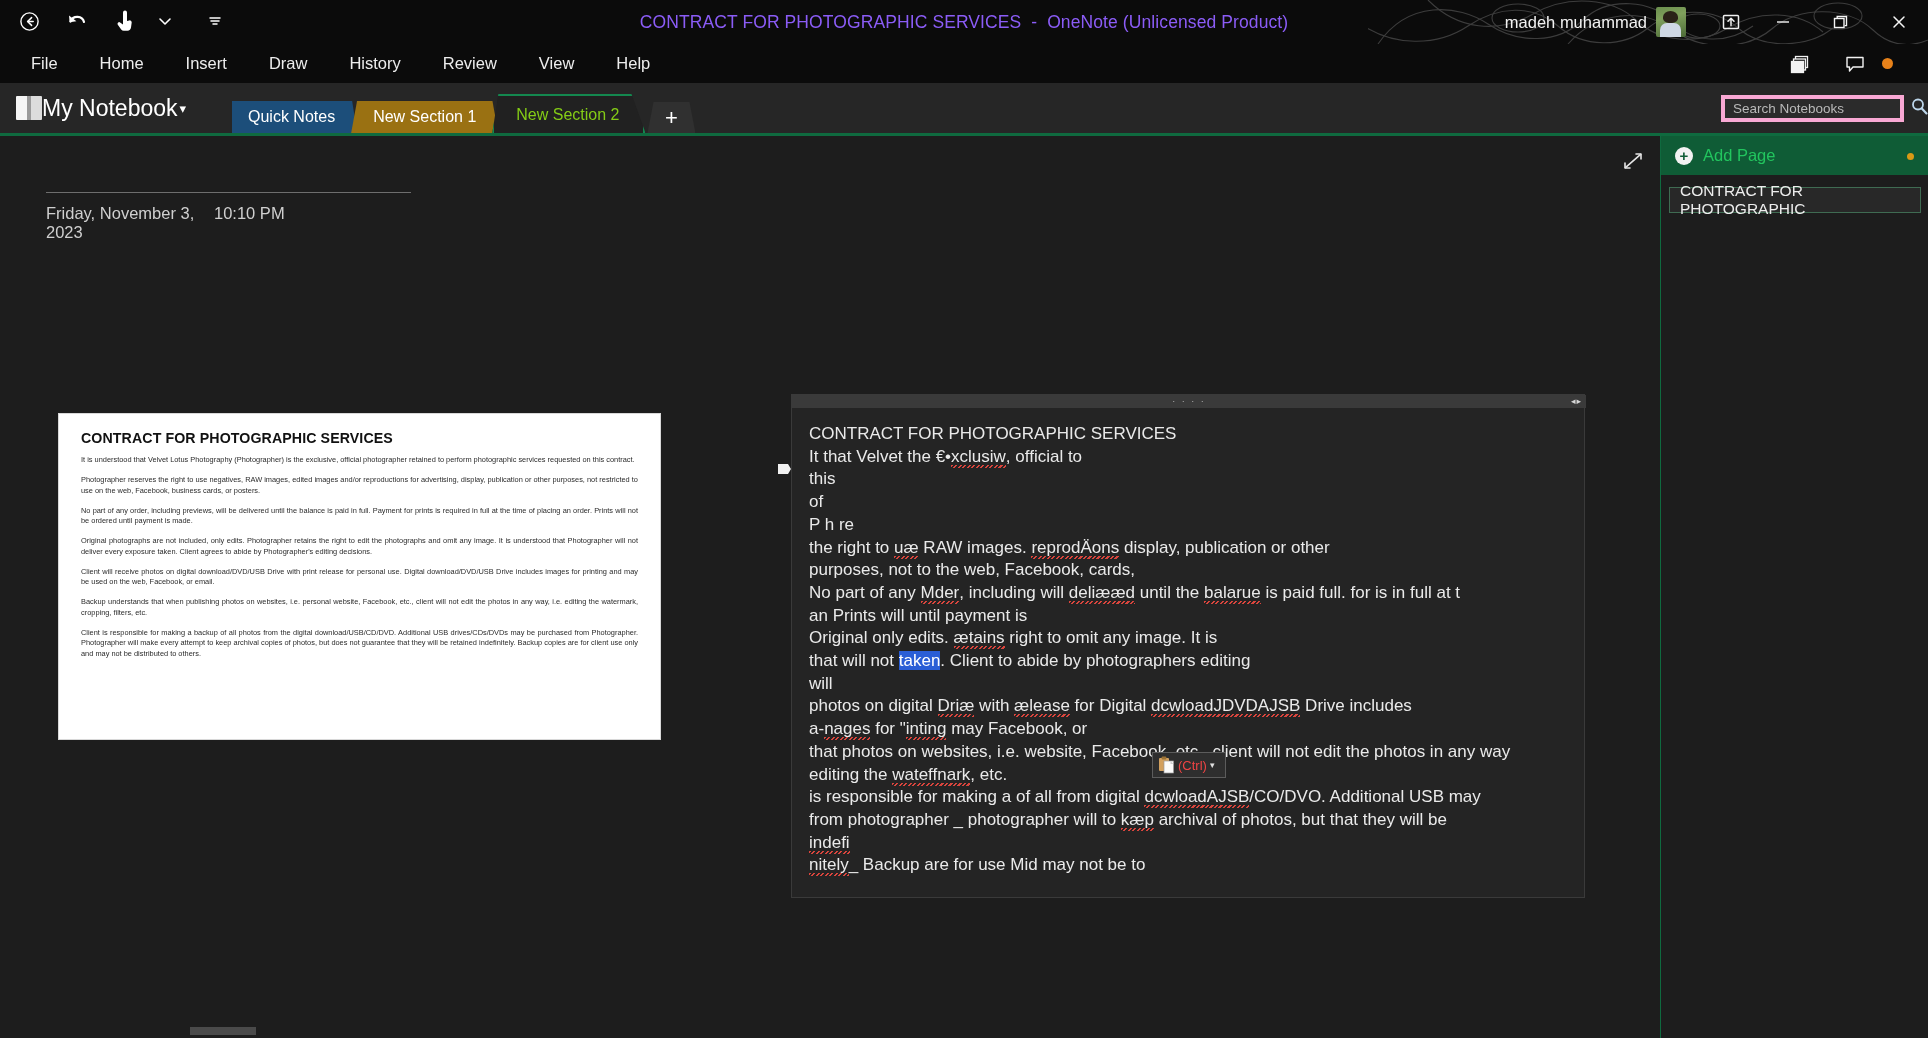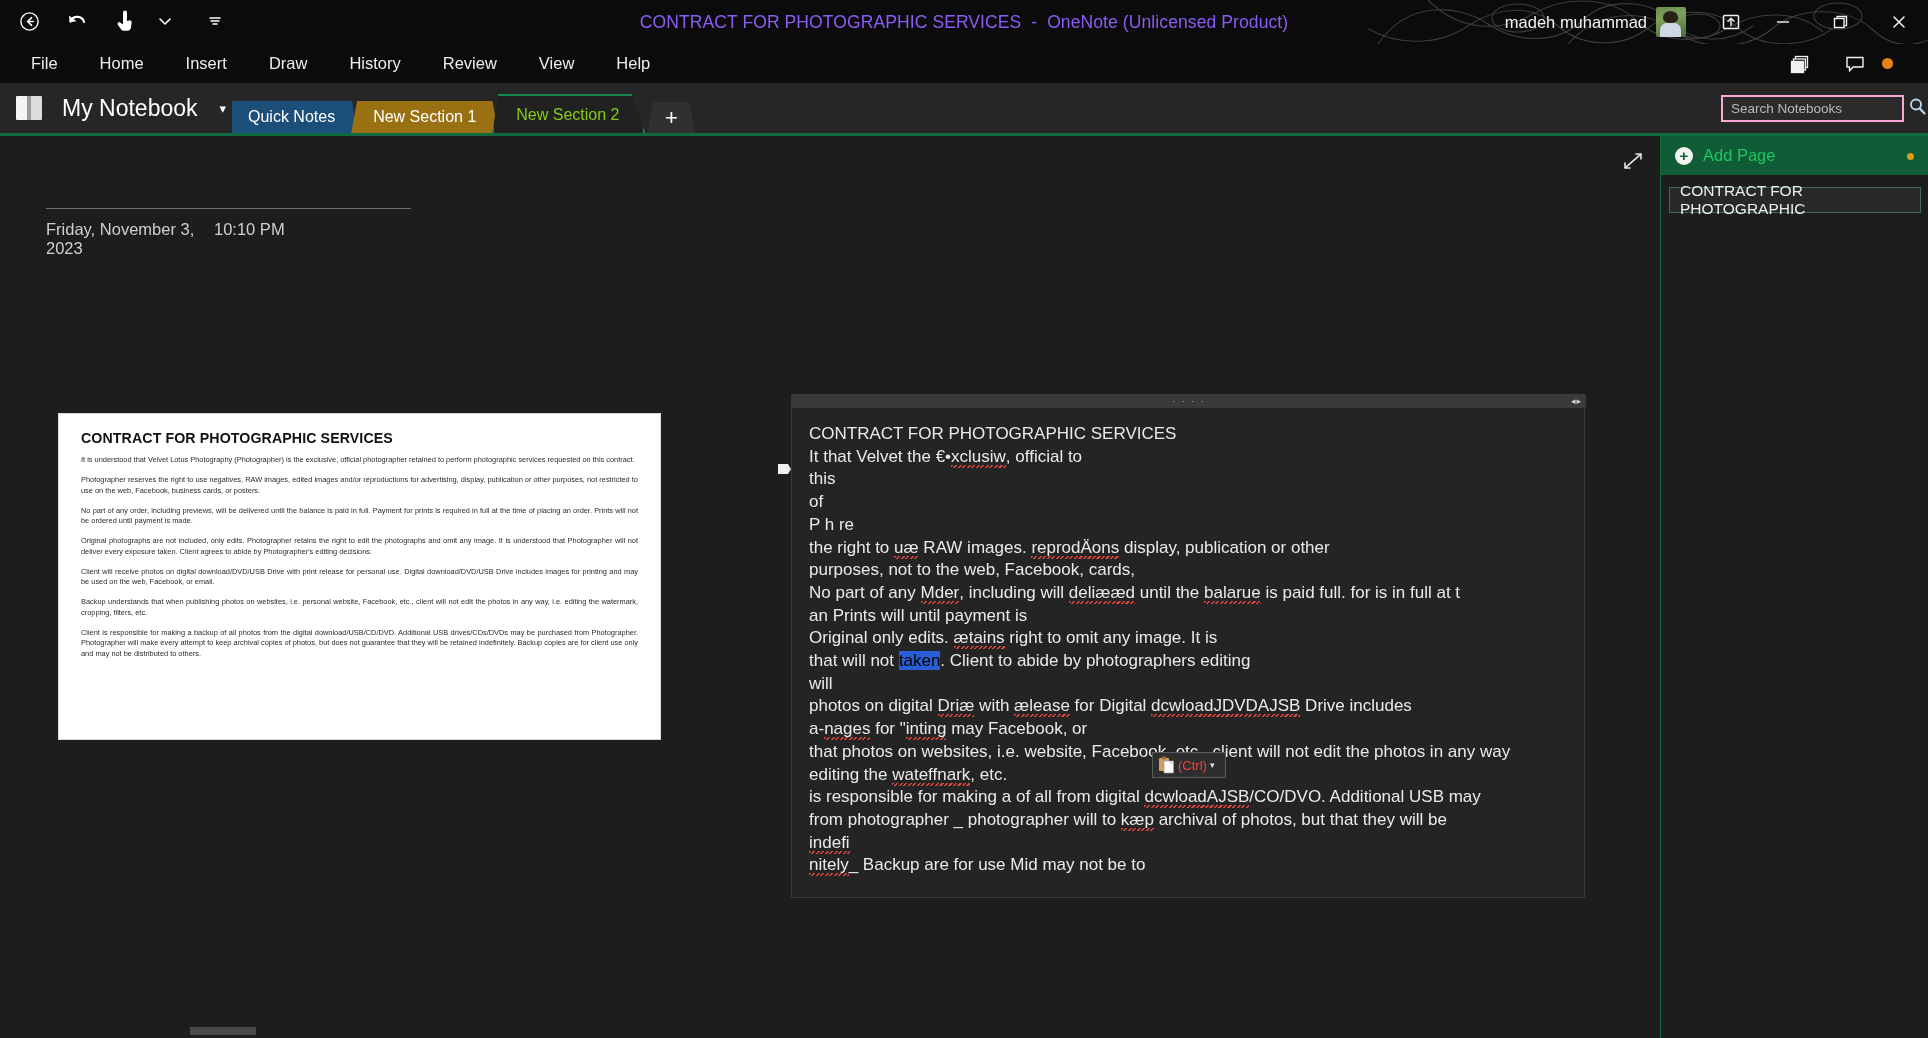--- a/index.html
+++ b/index.html
@@ -74,21 +74,21 @@
   }
   .ribbon-ico { width: 54px; height: 39px; display: flex; align-items: center; justify-content: center; color: #f2f2f2; }
   .dot-amber { width: 11px; height: 11px; border-radius: 50%; background: #e8821a; margin-right: 35px; }
 
   
   .navbar {
     position: absolute; top: 83px; left: 0; width: 1928px; height: 53px;
     background: #262626;
     border-bottom: 3px solid #0f6a3f;
   }
-  .nb-left { position: absolute; left: 16px; top: 0; height: 50px; display: flex; align-items: center; gap: 20px; }
+  .nb-left { position: absolute; left: 16px; top: 0; height: 50px; display: flex; align-items: center; gap: 0; }
   .nb-icon { width: 26px; height: 24px; position: relative; }
   .nb-icon .bk-l { position:absolute; left:0; top:0; width:11px; height:24px; background:#f5f5f5; border-radius:1px 0 0 1px;}
   .nb-icon .bk-r { position:absolute; right:0; top:0; width:11px; height:24px; background:#dcdcdc; border-radius:0 1px 1px 0;}
   .nb-icon .bk-m { position:absolute; left:11px; top:0; width:4px; height:24px; background:#9a9a9a;}
   .nb-name { color: #ffffff; font-size: 23px; }
   .nb-caret { color: #ffffff; font-size: 13px; margin-left: 2px; }
 
   .sections { position: absolute; left: 232px; bottom: 0; height: 50px; display: flex; align-items: flex-end; }
   .sect {
     height: 32px; display: flex; align-items: center; padding: 0 16px;
@@ -103,42 +103,42 @@
     padding: 0 24px 0 22px; color: #84cc16; z-index: 4; align-items: center;
   }
   .sect-add {
     background: #303030; height: 31px; width: 48px; display: flex; align-items: center; justify-content: center;
     color: #ffffff; font-size: 22px; margin-left: 8px;
     clip-path: polygon(6px 0, calc(100% - 6px) 0, 100% 100%, 0 100%);
   }
 
   .searchbox {
     position: absolute; right: 24px; top: 12px; width: 183px; height: 27px;
-    background: #2b2b2b; border: 2px solid #f9a8d4;
+    background: #2b2b2b; border: 4px solid #f9a8d4;
     display: flex; align-items: center; padding: 0 4px 0 8px;
   }
   .searchbox input {
     flex: 1; background: transparent; border: none; outline: none;
     color: #cfcfcf; font-size: 13.5px; font-family: "Liberation Sans", sans-serif;
   }
   .searchbox input::placeholder { color: #b9b9b9; }
   .search-caret { color: #d0d0d0; font-size: 10px; padding-left: 5px; }
 
   
   .workspace {
     position: absolute; top: 136px; left: 0; width: 1660px; height: 902px;
     background: #1d1d1d;
   }
   .expand-btn {
     position: absolute; left: 1620px; top: 148px; width: 26px; height: 26px;
     display: flex; align-items: center; justify-content: center; color: #e6e6e6;
     z-index: 5;
   }
 
-  .page-title-area { position: absolute; left: 46px; top: 72px; width: 370px; }
+  .page-title-area { position: absolute; left: 46px; top: 56px; width: 370px; }
   .title-rule { width: 365px; height: 1px; background: #6e6e6e; margin-bottom: 11px; }
   .dt-row { display: flex; align-items: baseline; }
   .dt-date { color: #cfcfcf; font-size: 16.5px; width: 168px; }
   .dt-time { color: #cfcfcf; font-size: 16.5px; }
 
   
   .doc-img {
     position: absolute; left: 59px; top: 278px; width: 601px; height: 325px;
     background: #ffffff; color: #1b1b1b; padding: 16px 22px 10px 22px;
     box-shadow: 0 0 0 1px #d8d8d8;
@@ -161,21 +161,21 @@
   .paste-cursor {
     position: absolute; left: -16px; top: 67px; width: 16px; height: 16px;
   }
   .paste-body { padding: 28px 0 0 17px; }
   .pline { color: #eaeaea; font-size: 17px; line-height: 22.7px; white-space: pre; }
   .sq { position: relative; }
   .sq::after {
     content: ""; position: absolute; left: 0; right: 0; bottom: -2px; height: 3px;
     background-image: repeating-linear-gradient(135deg, #d9453d 0 1.6px, transparent 1.6px 3.2px);
   }
-  .sel { background: #2a5ed6; color: #000000; }
+  .sel { background: #2a5ed6; color: #ffffff; }
 
   .paste-opts {
     position: absolute; left: 1152px; top: 752px; width: 74px; height: 26px;
     background: #2e2e2e; border: 1px solid #5c5c5c;
     display: flex; align-items: center; gap: 3px; padding-left: 5px;
   }
   .clip-ico { width: 17px; height: 18px; position: relative; }
   .po-label { color: #ef4444; font-size: 13px; }
   .po-caret { color: #e0e0e0; font-size: 9px; }
 

